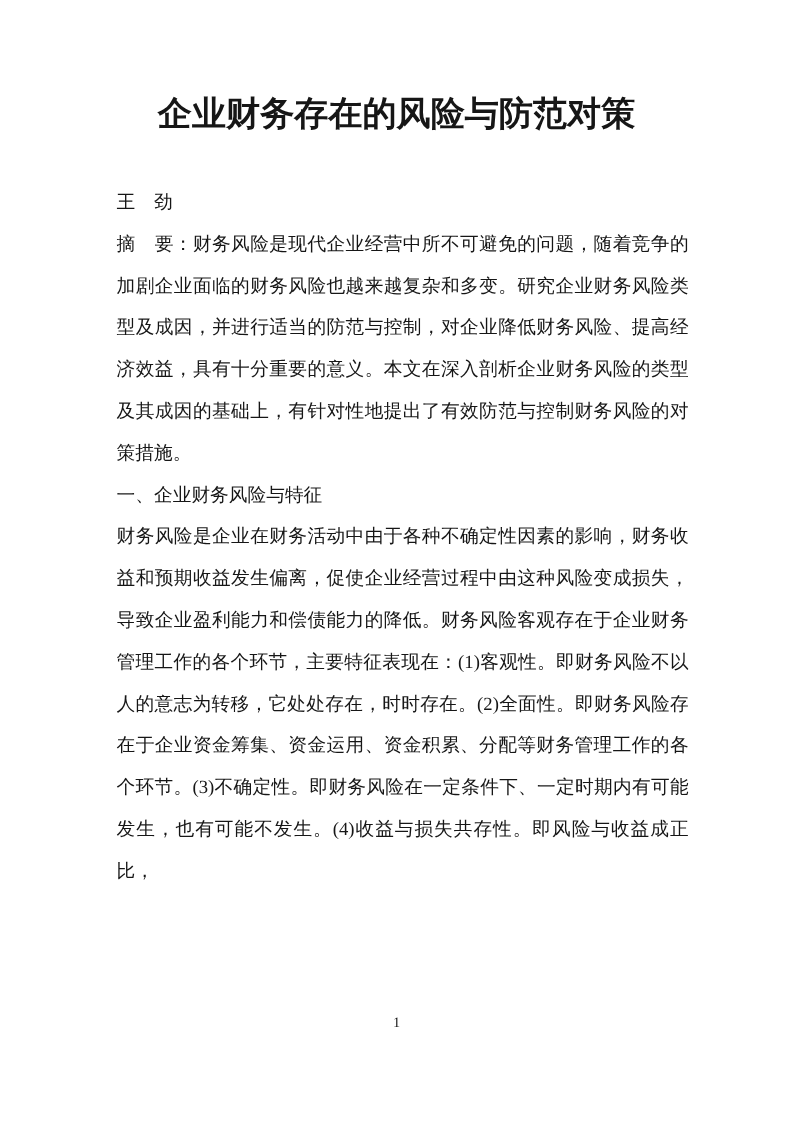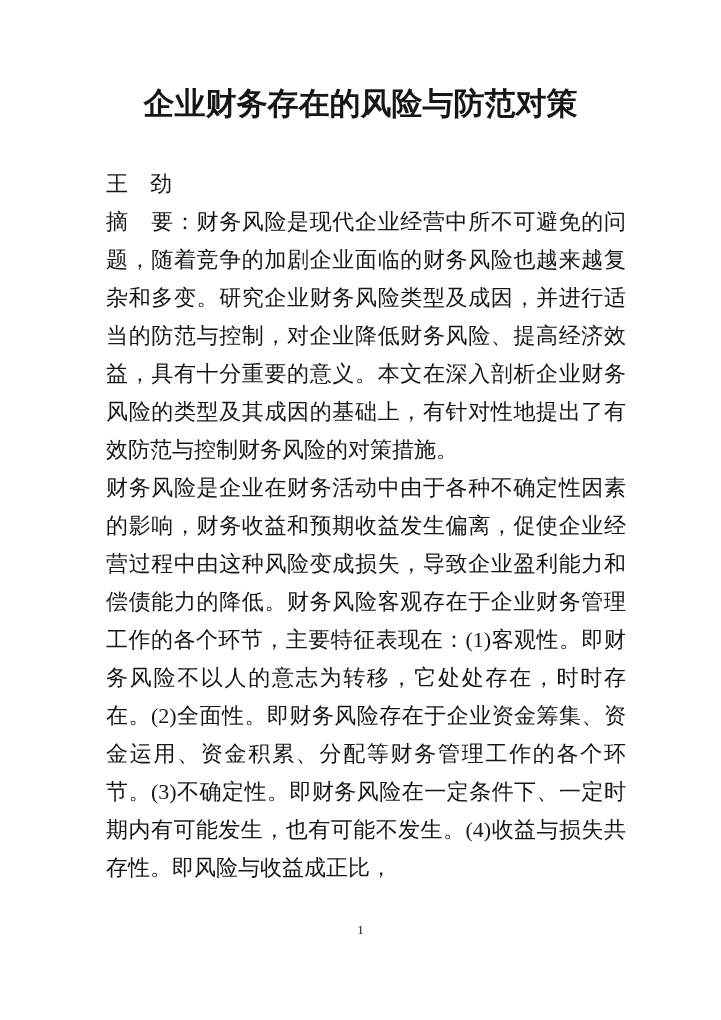--- a/index.html
+++ b/index.html
@@ -24,21 +24,21 @@
     line-height: 36px;
     font-weight: bold;
   }
   .flow {
     position: absolute;
     top: 165px;
     left: 106px;
     width: 520px;
     height: 760px;
     overflow: hidden;
-    font-size: 22px;
+    font-size: 17px;
     line-height: 38px;
   }
   .flow p {
     text-align: justify;
     text-justify: inter-ideograph;
     line-break: strict;
     word-break: normal;
     overflow-wrap: normal;
   }
   .flow p.single { text-align: left; }
@@ -55,18 +55,19 @@
 </head>
 <body>
 
 <div class="page">
 
   <h1 class="title">企业财务存在的风险与防范对策</h1>
 
   <div class="flow">
     <p class="single">王　劲</p>
     <p>摘　要：财务风险是现代企业经营中所不可避免的问题，随着竞争的加剧企业面临的财务风险也越来越复杂和多变。研究企业财务风险类型及成因，并进行适当的防范与控制，对企业降低财务风险、提高经济效益，具有十分重要的意义。本文在深入剖析企业财务风险的类型及其成因的基础上，有针对性地提出了有效防范与控制财务风险的对策措施。</p>
+    <p class="single">一、企业财务风险与特征</p>
     <p>财务风险是企业在财务活动中由于各种不确定性因素的影响，财务收益和预期收益发生偏离，促使企业经营过程中由这种风险变成损失，导致企业盈利能力和偿债能力的降低。财务风险客观存在于企业财务管理工作的各个环节，主要特征表现在：(1)客观性。即财务风险不以人的意志为转移，它处处存在，时时存在。(2)全面性。即财务风险存在于企业资金筹集、资金运用、资金积累、分配等财务管理工作的各个环节。(3)不确定性。即财务风险在一定条件下、一定时期内有可能发生，也有可能不发生。(4)收益与损失共存性。即风险与收益成正比，</p>
   </div>
 
   <div class="footer">1</div>
 
 </div>
 
 </body></html>

